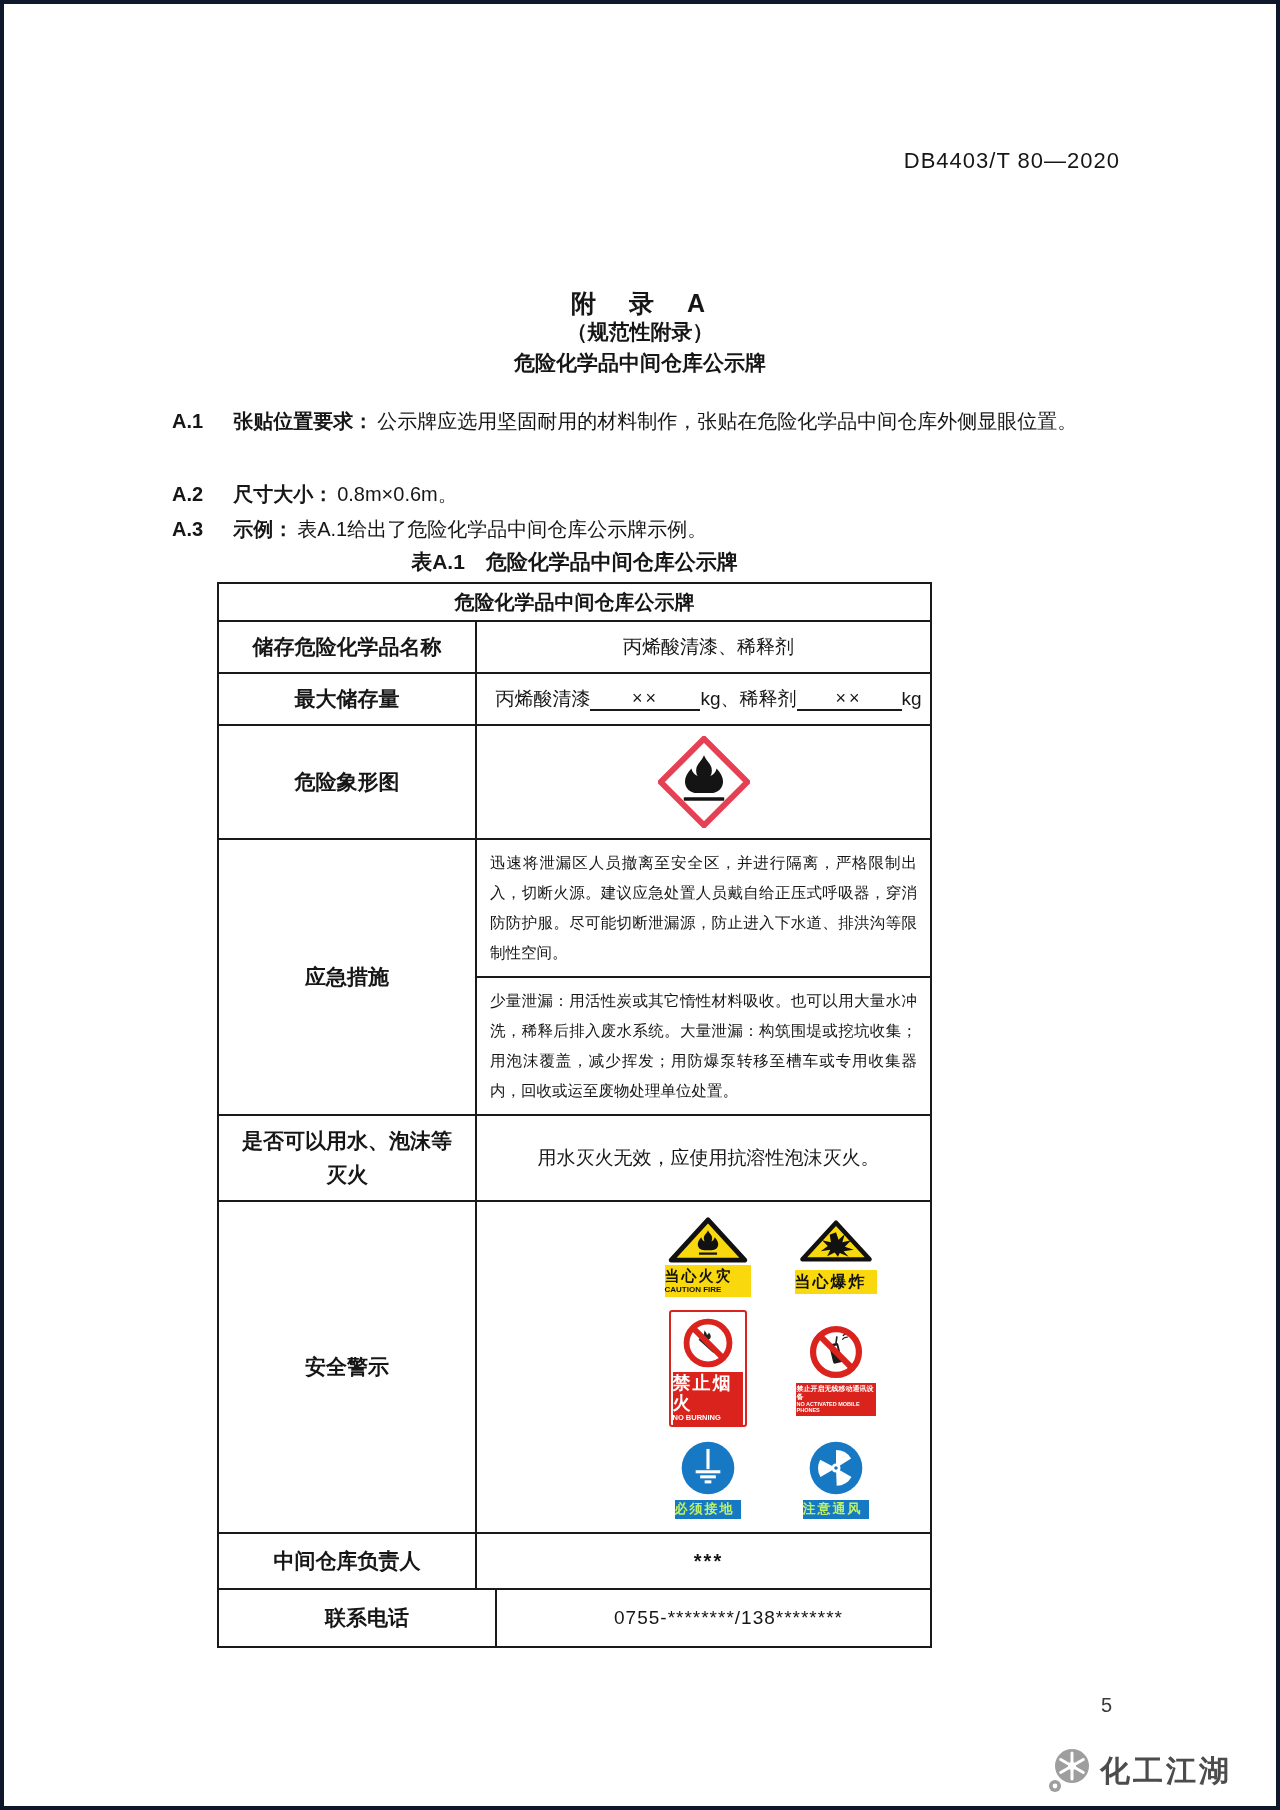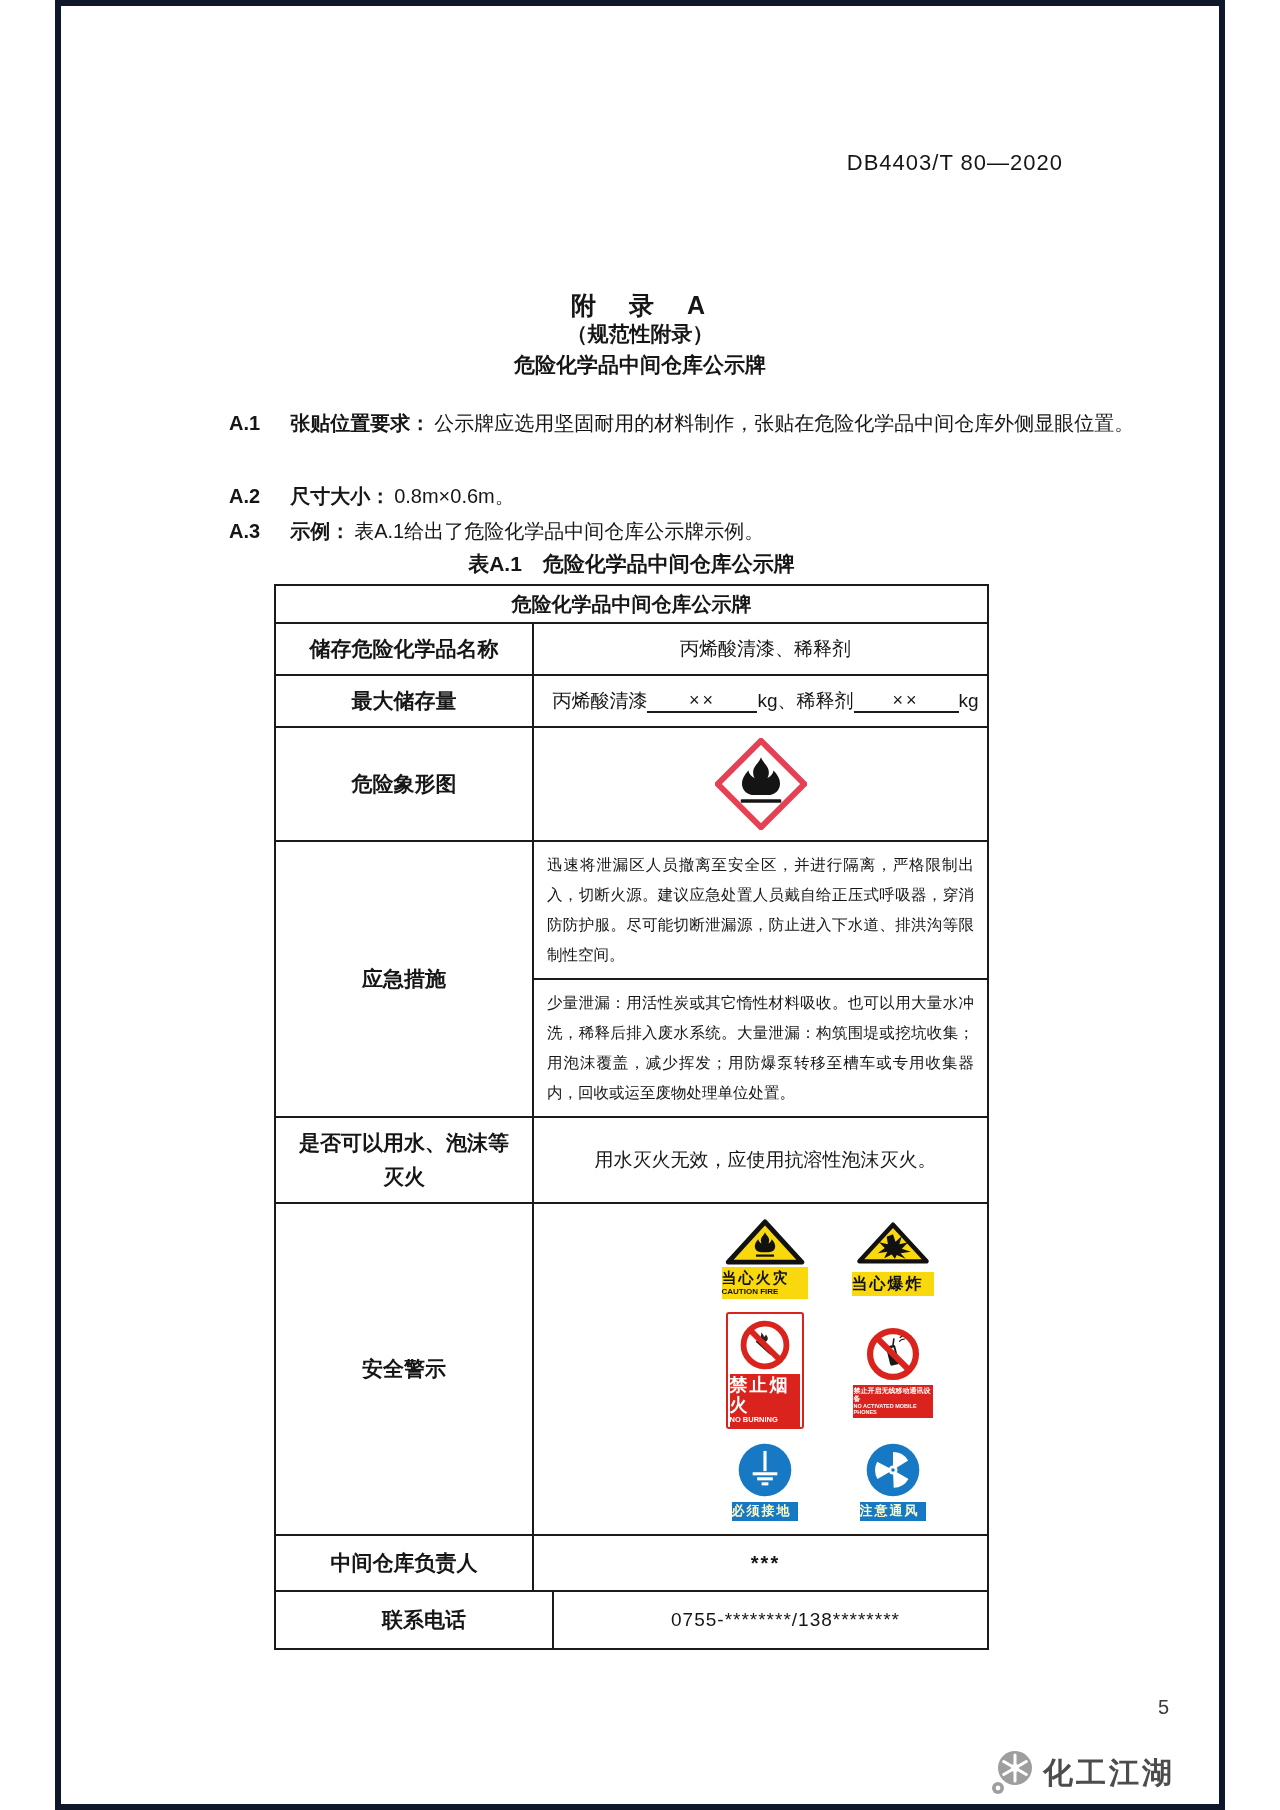--- a/index.html
+++ b/index.html
@@ -1,18 +1,18 @@
 <!DOCTYPE html>
 <html><head>
 <meta charset="utf-8">
 <style>
   html,body{margin:0;padding:0;background:#fff;}
   .page{
-    position:relative;width:1170px;height:1810px;margin:0 auto;background:#fff;
-    border:6px solid #0f172a;box-sizing:border-box;overflow:hidden;
+    position:relative;width:1280px;height:1810px;margin:0 auto;background:#fff;
+    border:4px solid #0f172a;box-sizing:border-box;overflow:hidden;
     font-family:"Liberation Sans","DejaVu Sans",sans-serif;color:#161616;
   }
   .doc-code{position:absolute;top:144px;right:156px;font-size:22px;letter-spacing:1px;font-weight:500;}
   .t-line{position:absolute;left:0;width:100%;text-align:center;font-weight:bold;}
   .t1{top:283px;font-size:25px;letter-spacing:4px;}
   .t2{top:314px;font-size:21px;}
   .t3{top:345px;font-size:21px;}
   .a-item{position:absolute;left:133px;width:1020px;margin:0;font-size:20px;line-height:34px;
           text-align:justify;text-indent:35px;}
   .a1{top:400px;} .a2{top:473px;} .a3{top:508px;}
@@ -43,21 +43,21 @@
   .em-cell.c1{min-height:104px;} .em-cell.c2{min-height:126px;border-top:2px solid #1a1a1a;}
   .r-ext .b-value{min-height:64px;}
   .r-warn .b-value{min-height:330px;}
   .signs{display:grid;grid-template-columns:auto auto;column-gap:44px;row-gap:13px;
          justify-items:center;align-items:center;width:fit-content;margin:0 auto;
          position:relative;left:62px;padding:10px 0;}
   .sign{display:flex;flex-direction:column;align-items:center;}
   .strip{box-sizing:border-box;font-weight:bold;line-height:1.15;}
   .strip-yellow{background:#f9d80e;color:#111;}
   .strip-red{background:#d9231c;color:#fff;}
-  .strip-blue{background:#1779c4;color:#fef9c3;}
+  .strip-blue{background:#1779c4;color:#bef264;}
   .fire-strip{width:86px;padding:2px 0 3px;}
   .fire-strip .l1{font-size:15px;letter-spacing:2px;}
   .fire-strip .l2{font-size:8px;letter-spacing:0;}
   .expl-strip{width:82px;margin-top:6px;padding:3px 0;font-size:16px;letter-spacing:2px;}
   .card{background:#fff;display:flex;flex-direction:column;align-items:center;box-sizing:border-box;}
   .card.burn{border:2px solid #d9231c;border-radius:3px;width:78px;padding:2px 2px 0;}
   .card.phone{width:80px;}
   .burn-strip{width:100%;padding:1px 0 2px;}
   .burn-strip .l1{font-size:18px;letter-spacing:2px;}
   .burn-strip .l2{font-size:7.5px;}

